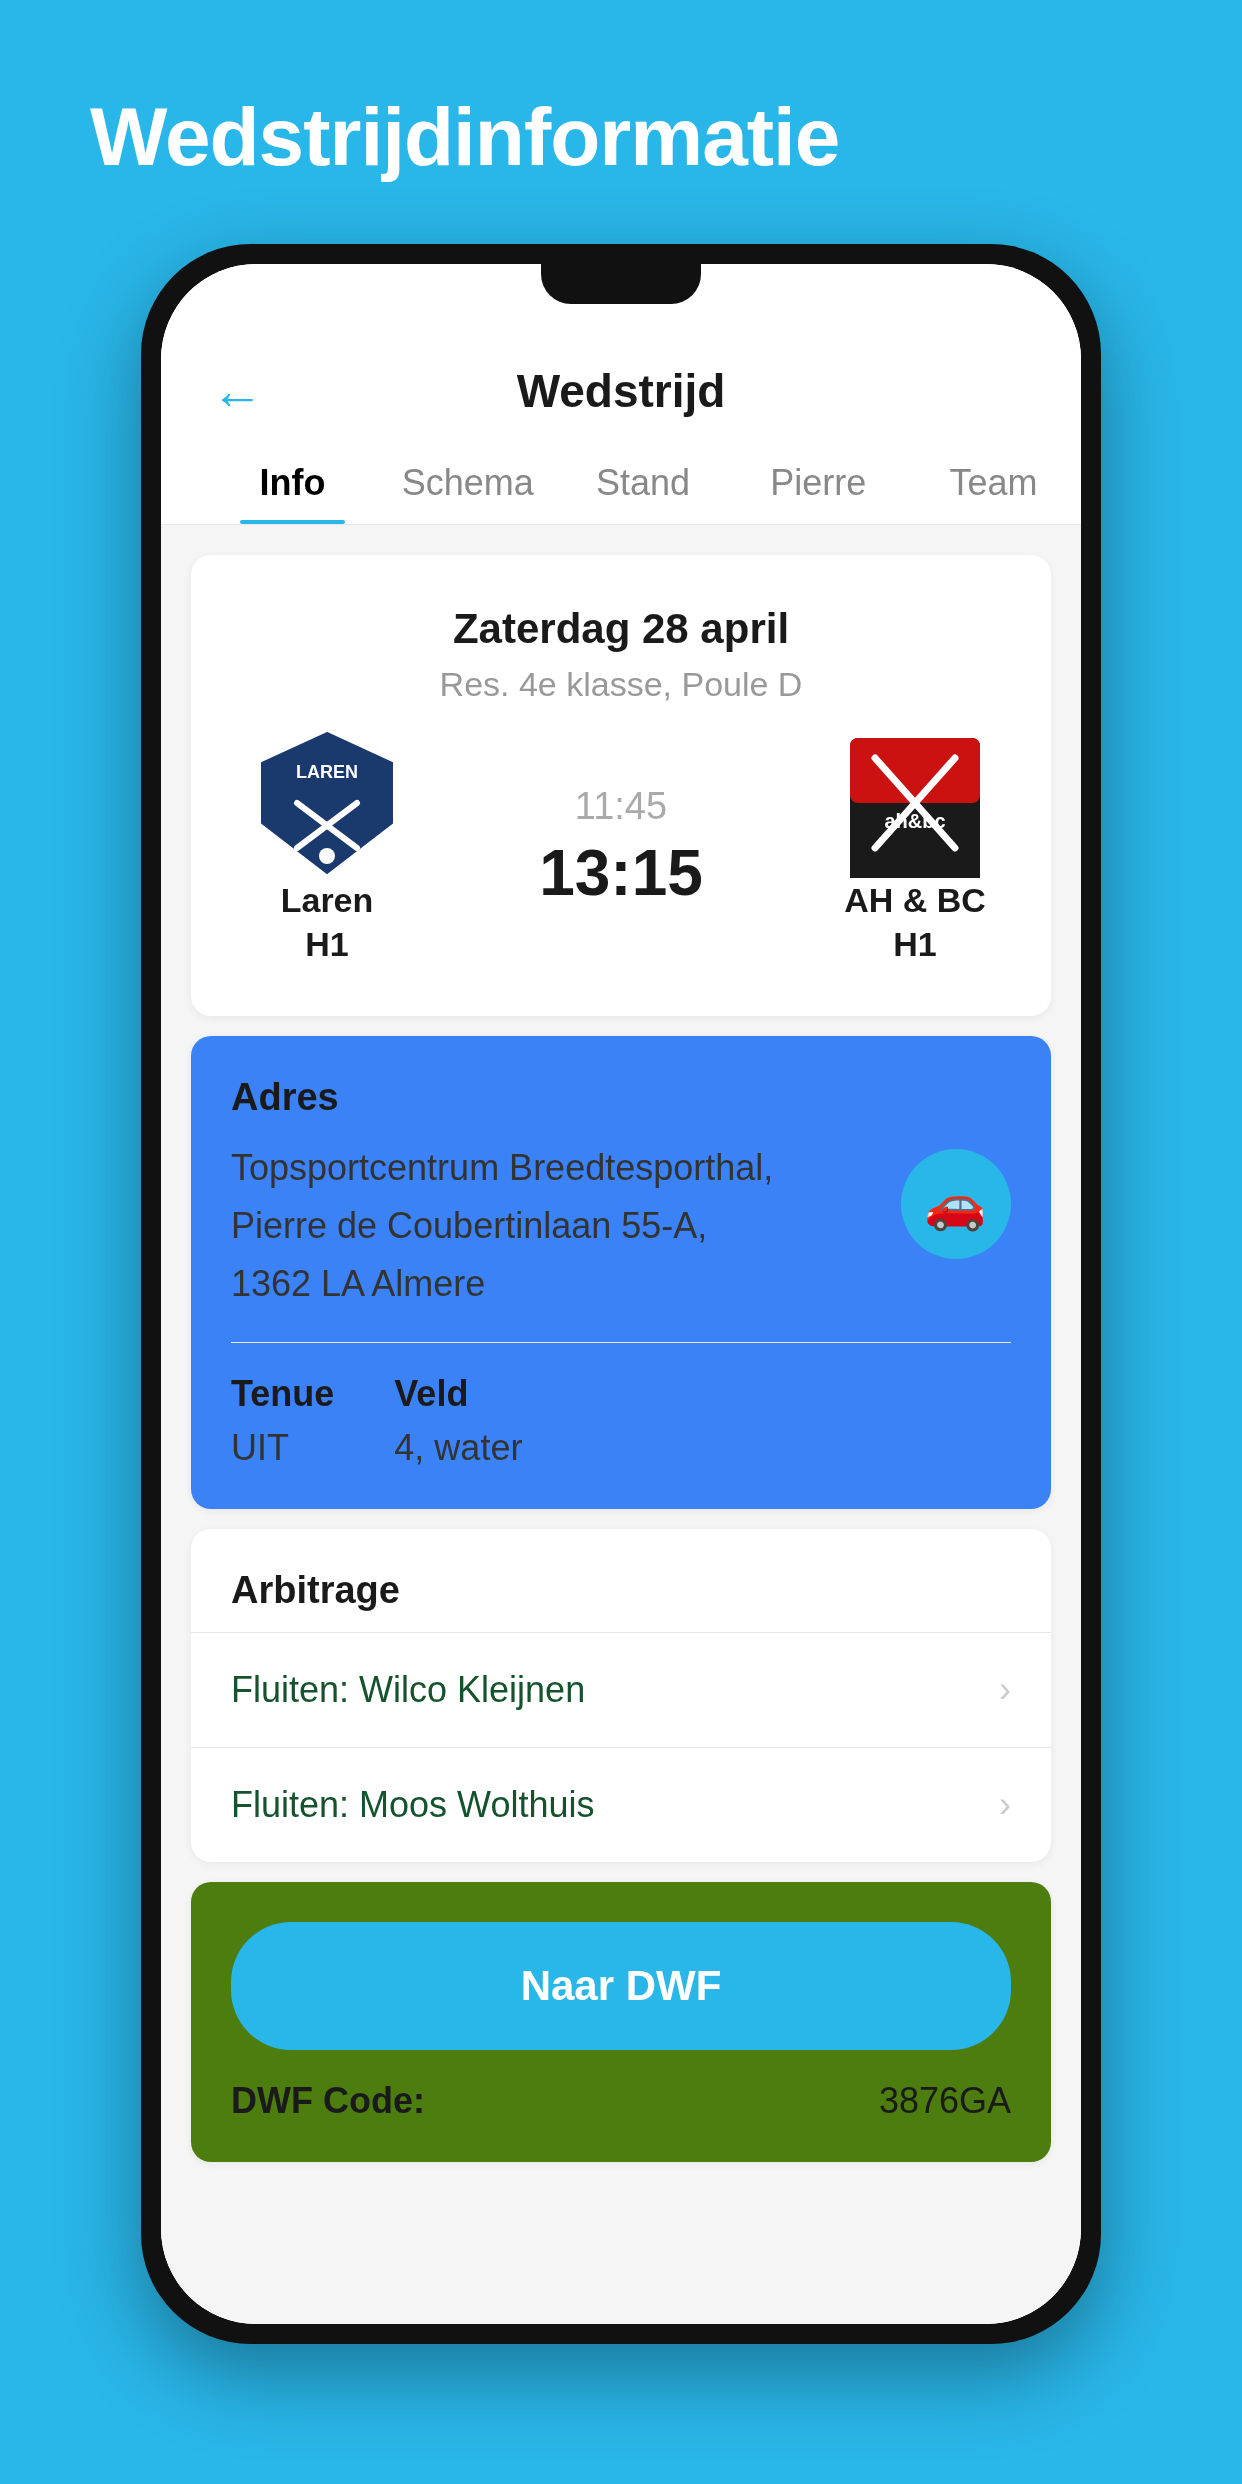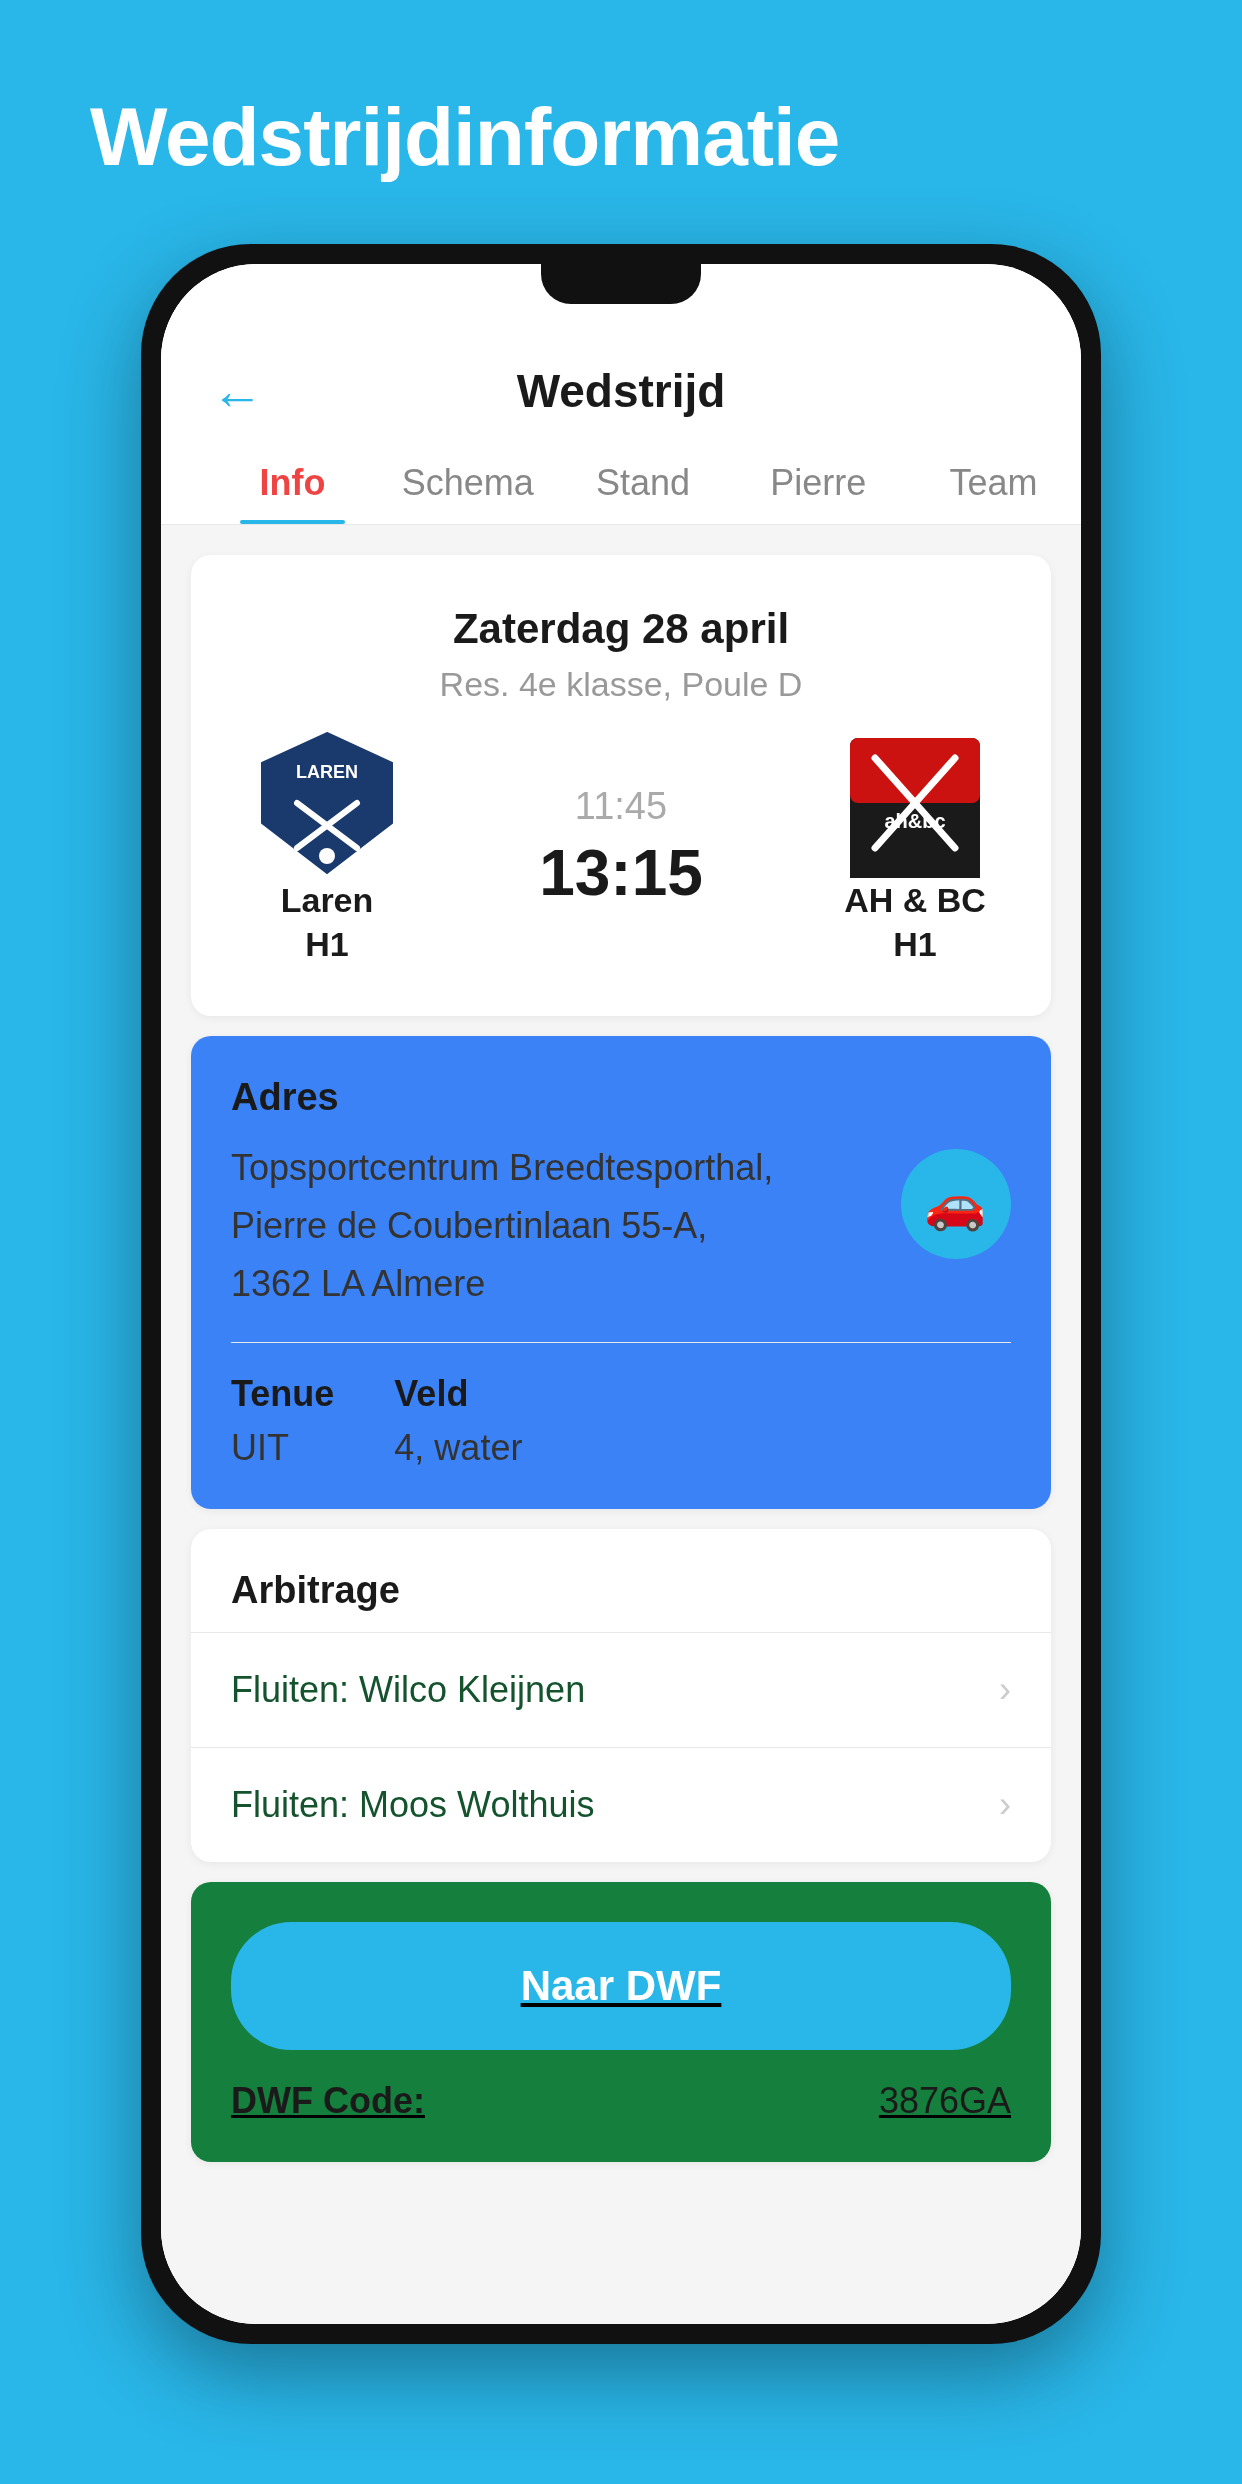--- a/index.html
+++ b/index.html
@@ -116,21 +116,21 @@
       flex: 1;
       text-align: center;
       padding: 24px 10px 20px;
       font-size: 36px;
       color: #888;
       cursor: pointer;
       position: relative;
     }
 
     .tab.active {
-      color: #ef4444;
+      color: #000000;
       font-weight: 600;
       margin-left: 44px;
     }
 
     .tab.active::after {
       content: '';
       position: absolute;
       bottom: 0;
       left: 20%;
       right: 20%;
@@ -318,26 +318,25 @@
       color: #14532d;
     }
 
     .chevron {
       font-size: 36px;
       color: #ccc;
     }
 
     
     .dwf-section {
-      background: #15803d;
+      background: #4d7c0f;
       border-radius: 20px;
       padding: 40px;
       margin-bottom: 20px;
       box-shadow: 0 2px 8px rgba(0,0,0,0.06);
-      text-decoration: underline;
     }
 
     .dwf-btn {
       width: 100%;
       background: #29b6e8;
       color: white;
       font-size: 42px;
       font-weight: 700;
       border: none;
       border-radius: 60px;

